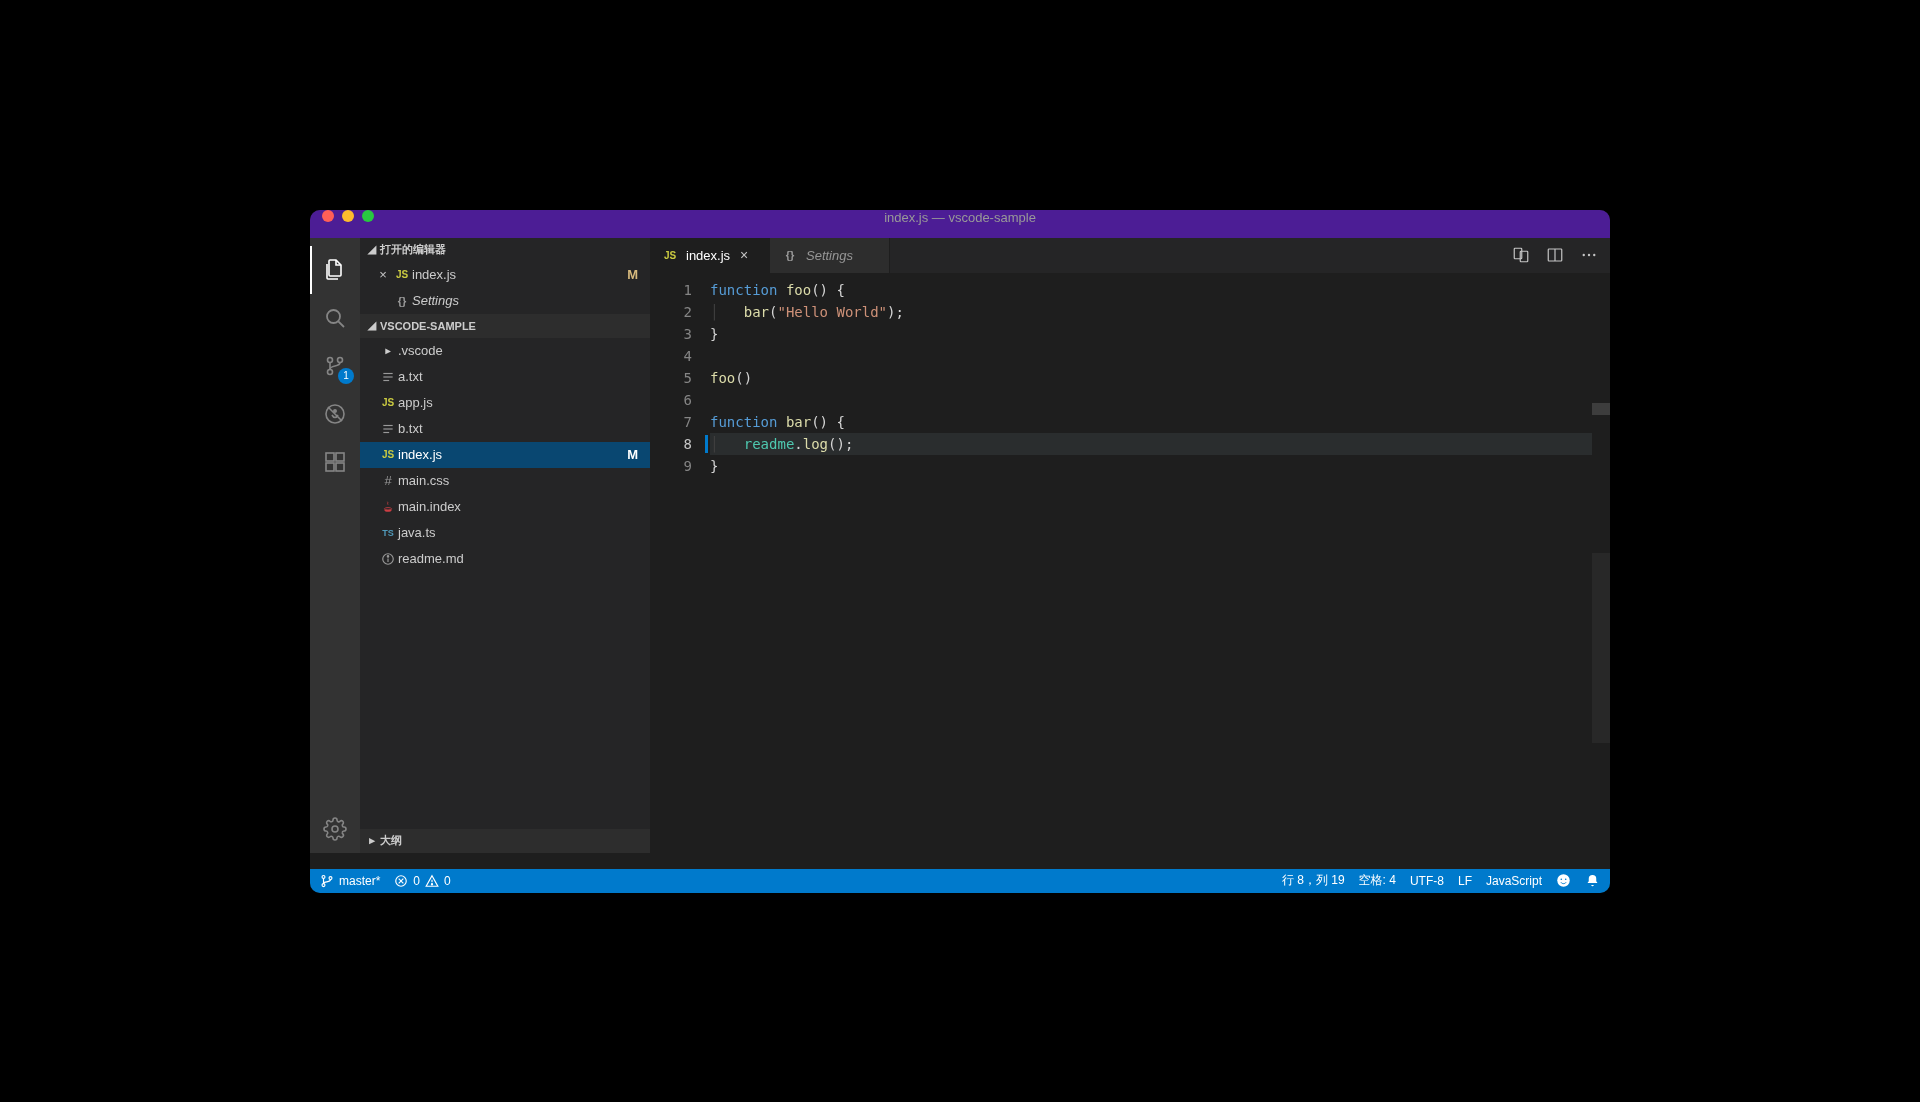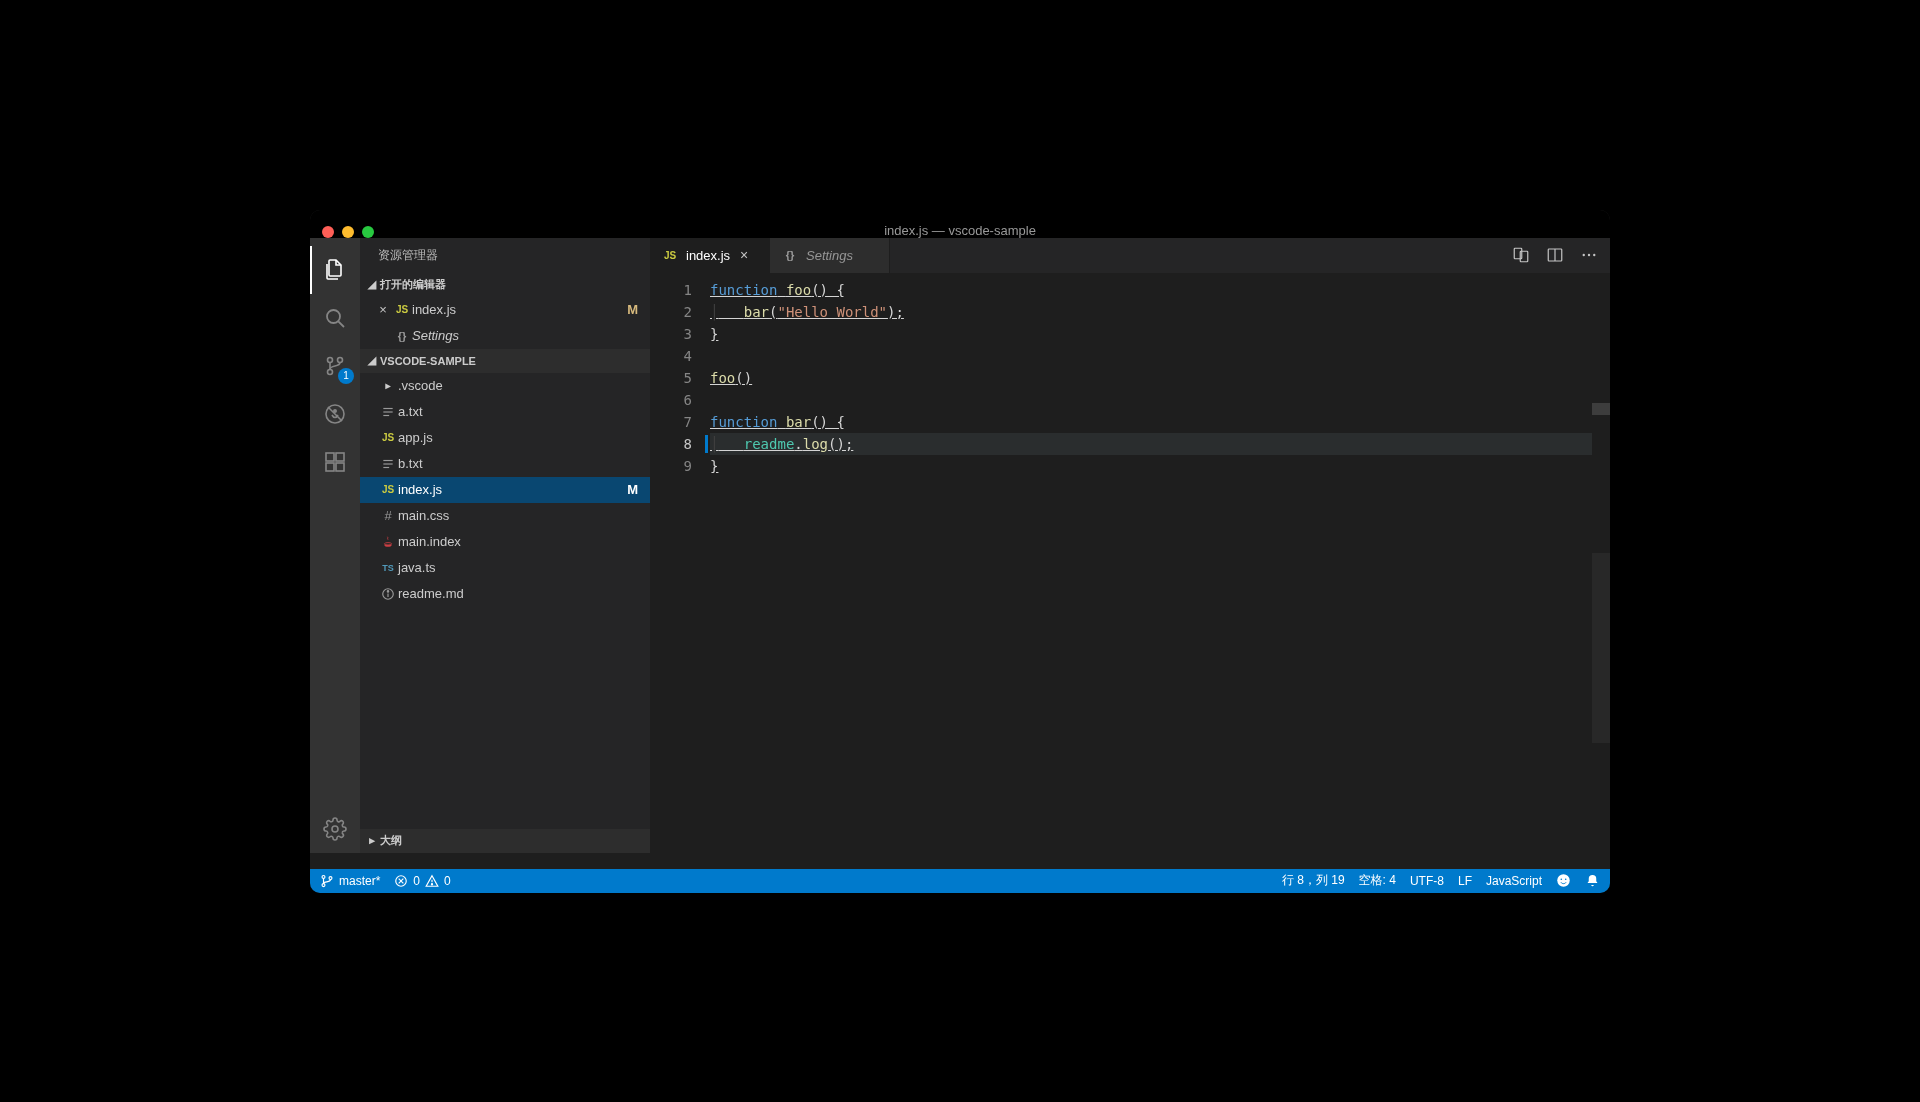--- a/index.html
+++ b/index.html
@@ -17,23 +17,23 @@
     height: 683px;
     background: #1e1e1e;
     border-radius: 10px;
     overflow: hidden;
     display: flex;
     flex-direction: column;
     box-shadow: 0 20px 60px rgba(0,0,0,0.5);
   }
   .titlebar {
     height: 28px;
-    background: #000000;
+    background: #4c1d95;
     display: flex;
-    align-items: flex-end;
+    align-items: flex-start;
     position: relative;
     flex-shrink: 0;
   }
   .traffic-lights {
     display: flex;
     gap: 8px;
     padding-left: 12px;
   }
   .traffic-light { width: 12px; height: 12px; border-radius: 50%; }
   .tl-red { background: #ff5f57; }
@@ -143,21 +143,21 @@
     width: 60px; text-align: right; color: #858585;
     padding-right: 18px; padding-top: 6px; user-select: none;
   }
   .gutter-line { height: 22px; position: relative; }
   .gutter-line.current { color: #c6c6c6; }
   .mod-indicator {
     position: absolute; right: -16px; top: 2px; bottom: 2px;
     width: 3px; background: #007acc;
   }
   .code { flex: 1; padding-top: 6px; color: #d4d4d4; position: relative; }
-  .code-line { height: 22px; white-space: pre; text-decoration: underline; }
+  .code-line { height: 22px; white-space: pre; }
   .code-line.current-line { background: #2a2d2e; }
   .k { color: #569cd6; }
   .fn { color: #dcdcaa; }
   .s { color: #ce9178; }
   .obj { color: #4ec9b0; }
   .p { color: #d4d4d4; }
   .indent-guide { color: #404040; }
   .minimap {
     width: 18px; background: #1e1e1e; position: relative;
   }
@@ -237,21 +237,20 @@
       <div class="activity-spacer"></div>
       <div class="activity-item">
         <svg width="24" height="24" viewBox="0 0 24 24" fill="none" stroke="currentColor" stroke-width="1.6">
             <circle cx="12" cy="12" r="3"></circle>
             <path d="M19.4 15a1.7 1.7 0 0 0 .34 1.87l.06.06a2 2 0 1 1-2.83 2.83l-.06-.06a1.7 1.7 0 0 0-1.87-.34 1.7 1.7 0 0 0-1.03 1.56V21a2 2 0 1 1-4 0v-.09A1.7 1.7 0 0 0 9 19.4a1.7 1.7 0 0 0-1.87.34l-.06.06a2 2 0 1 1-2.83-2.83l.06-.06A1.7 1.7 0 0 0 4.6 15a1.7 1.7 0 0 0-1.56-1.03H3a2 2 0 1 1 0-4h.09A1.7 1.7 0 0 0 4.6 9a1.7 1.7 0 0 0-.34-1.87l-.06-.06a2 2 0 1 1 2.83-2.83l.06.06A1.7 1.7 0 0 0 9 4.6a1.7 1.7 0 0 0 1.03-1.56V3a2 2 0 1 1 4 0v.09c0 .68.4 1.3 1.03 1.56a1.7 1.7 0 0 0 1.87-.34l.06-.06a2 2 0 1 1 2.83 2.83l-.06.06A1.7 1.7 0 0 0 19.4 9c.26.63.88 1.03 1.56 1.03H21a2 2 0 1 1 0 4h-.09a1.7 1.7 0 0 0-1.51 1z"></path>
           </svg>
       </div>
     </div>
 
     <div class="sidebar">
-      <div class="sidebar-title">资源管理器</div>
 
       <div class="section-header">
         <span class="chev">◢</span>
         <span>打开的编辑器</span>
       </div>
       <div id="open-editors-list">
           <div class="tree-row">
             <span class="row-pad" style="width:14px"></span>
             <span class="close-x">×</span>
             <span class="file-icon ic-js">JS</span>

